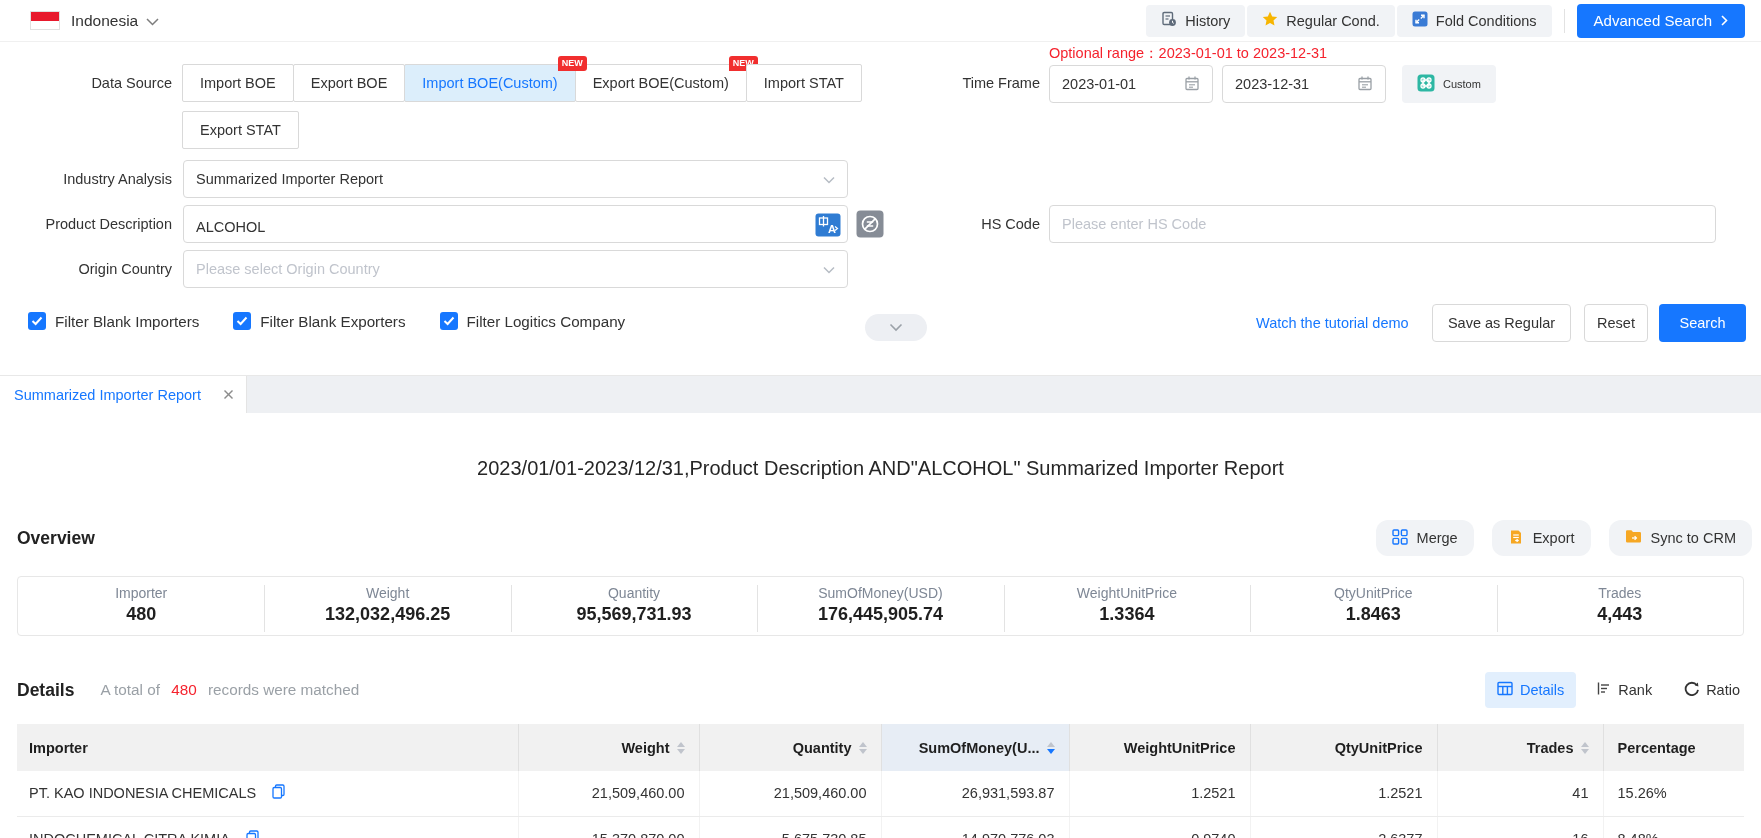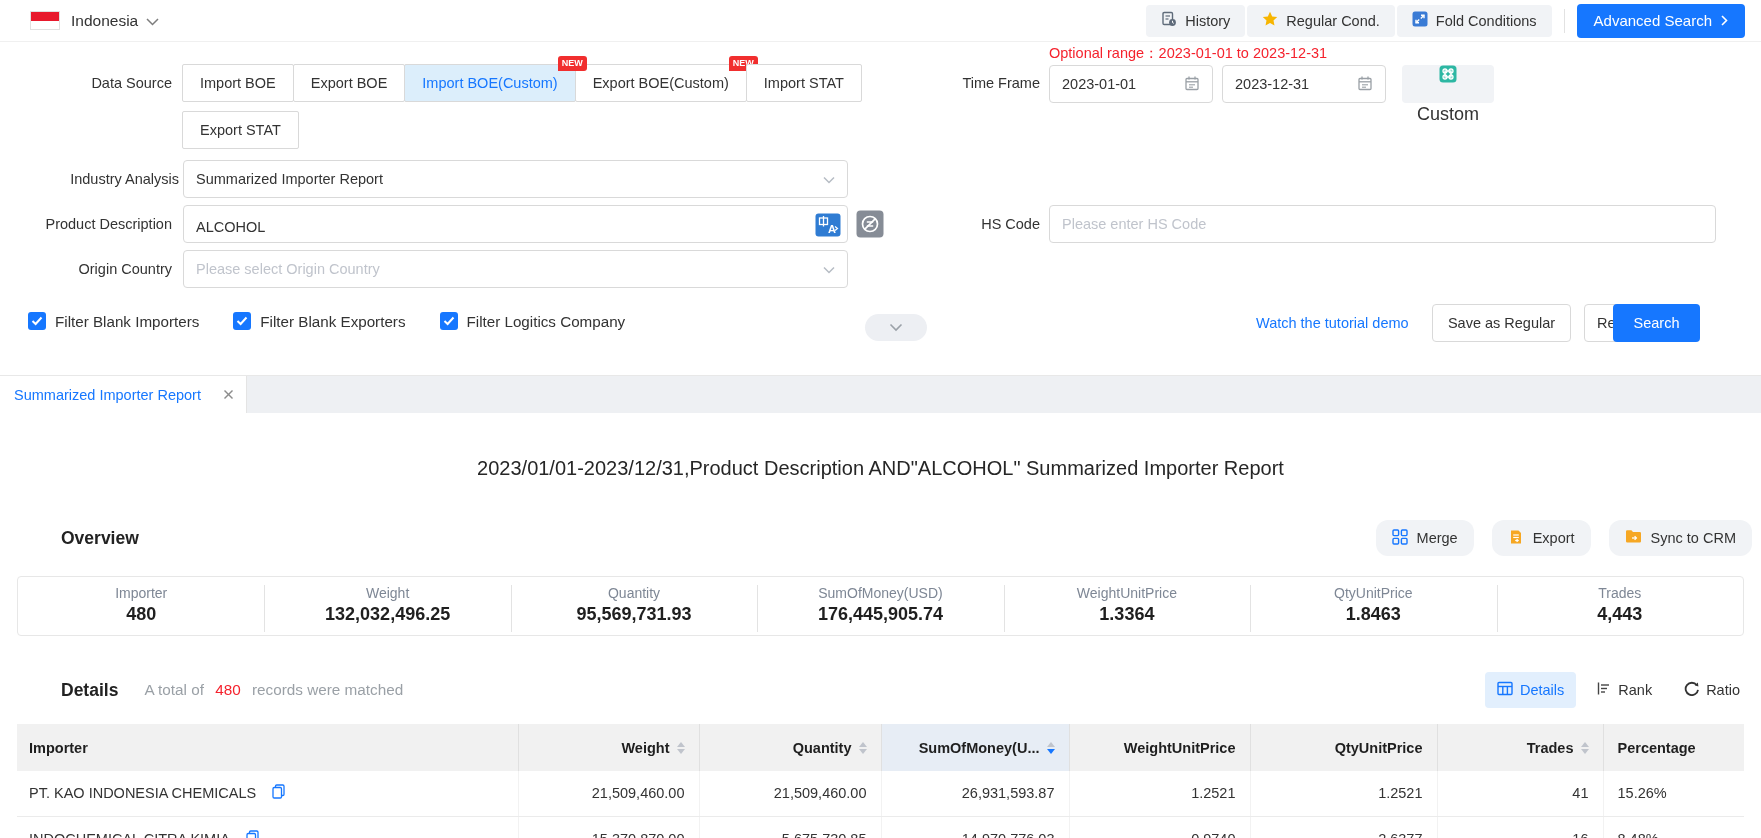--- a/index.html
+++ b/index.html
@@ -19,43 +19,43 @@
     align-items: center; gap: 8px; padding: 0 15px; font-size: 14.5px; color: #333; }
   .divider-v { width: 1px; height: 24px; background: #e2e2e2; margin: 0 10px; }
   .primary-btn { background: #1677ff; color: #fff; height: 34px; border-radius: 4px;
     padding: 0 17px; font-size: 15px; display: inline-flex; align-items: center; gap: 9px; }
 
   
   .panel { position: relative; height: 333px; background: #fff; }
   .form-label { position: absolute; width: 172px; text-align: right; font-size: 14.5px;
     color: #333; line-height: 38px; }
   .lbl-datasource { left: 0; top: 22px; }
-  .lbl-industry   { left: 7px; top: 118px; }
+  .lbl-industry   { left: 0; top: 118px; }
   .lbl-product    { left: 0; top: 163px; }
   .lbl-origin     { left: 0; top: 208px; }
   .lbl-timeframe  { left: 868px; top: 22px; }
   .lbl-hscode     { left: 868px; top: 163px; }
 
   .tabs-group { position: absolute; left: 183px; top: 22px; width: 700px; display: flex;
     flex-wrap: wrap; row-gap: 9px; }
   .ds-tab { height: 38px; border: 1px solid #d9d9d9; margin-left: -1px; background: #fff;
     padding: 0 17px; display: flex; align-items: center; font-size: 14.5px; color: #333;
     position: relative; border-radius: 2px; cursor: pointer; white-space: nowrap; }
   .ds-tab.selected { background: #dceefb; color: #1677ff; z-index: 1; }
   .badge-new { position: absolute; top: -9px; right: -12px; background: #f12e2e; color: #fff;
     font-size: 9px; font-weight: bold; line-height: 1; padding: 3px 4px; border-radius: 3px 3px 3px 0; }
 
   .optional-range { position: absolute; left: 1049px; top: 2px; color: #f5222d; font-size: 14.5px; }
   .date-input { position: absolute; top: 23px; width: 164px; height: 38px; border: 1px solid #d9d9d9;
     border-radius: 4px; display: flex; align-items: center; justify-content: space-between;
     padding: 0 12px; font-size: 14.5px; color: #333; background: #fff; cursor: pointer; }
   .date-start { left: 1049px; } .date-end { left: 1222px; align-items: center; }
   .custom-btn { position: absolute; left: 1402px; top: 23px; height: 38px; background: #f1f3f6;
-    border-radius: 4px; display: flex; align-items: center; gap: 16px; padding: 0 15px;
-    font-size: 18px; color: #333; flex-direction: column; }
+    border-radius: 4px; display: flex; align-items: center; gap: 8px; padding: 0 15px;
+    font-size: 11px; color: #333; }
 
   .select-box { position: absolute; left: 183px; width: 665px; height: 38px; border: 1px solid #d9d9d9;
     border-radius: 4px; background: #fff; display: flex; align-items: center;
     justify-content: space-between; padding: 0 12px; font-size: 14.5px; cursor: pointer; }
   .sel-industry { top: 118px; } .sel-origin { top: 208px; }
   .placeholder { color: #c0c4cc; }
 
   .field-box { position: absolute; left: 183px; top: 163px; width: 665px; height: 38px;
     border: 1px solid #d9d9d9; border-radius: 4px; background: #fff; display: flex;
     align-items: center; padding: 6px 6px 0 0; }
@@ -75,34 +75,34 @@
   .collapse-pill { position: absolute; left: 865px; top: 272px; width: 62px; height: 27px;
     background: #edeff3; border-radius: 14px; display: flex; align-items: center; justify-content: center; }
 
   .tutorial-link { position: absolute; left: 1256px; top: 262px; height: 38px; line-height: 38px;
     color: #1677ff; font-size: 14.5px; cursor: pointer; }
   .outline-btn { position: absolute; top: 262px; height: 38px; border: 1px solid #d9d9d9;
     border-radius: 4px; background: #fff; font-size: 14.5px; color: #333;
     display: flex; align-items: center; justify-content: center; }
   .btn-save { left: 1432px; width: 139px; }
   .btn-reset { left: 1584px; width: 64px; }
-  .btn-search { position: absolute; left: 1613px; top: 262px; width: 87px; height: 38px;
+  .btn-search { position: absolute; left: 1659px; top: 262px; width: 87px; height: 38px;
     background: #1677ff; border-radius: 4px; color: #fff; font-size: 14.5px;
     display: flex; align-items: center; justify-content: center; }
 
   
   .tabstrip { height: 38px; background: #eef0f3; border-top: 1px solid #e8e8e8; display: flex; }
   .doc-tab { width: 247px; background: #fff; display: flex; align-items: center;
     justify-content: space-between; padding: 0 12px 0 14px; color: #1677ff; font-size: 14.5px;
     border-right: 1px solid #e4e4e4; cursor: pointer; }
 
   
   .report-title { text-align: center; margin-top: 44px; font-size: 20px; font-weight: 500; color: #262626; }
   .overview-bar { display: flex; align-items: center; padding: 0 9px 0 17px; margin-top: 40px; }
-  .section-heading { font-size: 17.5px; font-weight: bold; color: #222; margin-left: 44px; }
+  .section-heading { font-size: 17.5px; font-weight: bold; color: #222; }
   .tool-btns { margin-left: auto; display: flex; gap: 18px; }
   .tool-btn { height: 36px; background: #f1f3f6; border-radius: 12px; padding: 0 16px;
     display: inline-flex; align-items: center; gap: 9px; font-size: 14.5px; color: #333; }
 
   .stats-card { margin: 20px 17px 0; height: 60px; border: 1px solid #e7e7e7; border-radius: 4px;
     display: flex; background: #fff; }
   .stat { flex: 1; text-align: center; padding-top: 8px; position: relative; }
   .stat + .stat::before { content: ""; position: absolute; left: 0; top: 8px; bottom: 3px;
     width: 1px; background: #e3e3e3; }
   .stat-label { font-size: 14px; color: #7e8795; }

